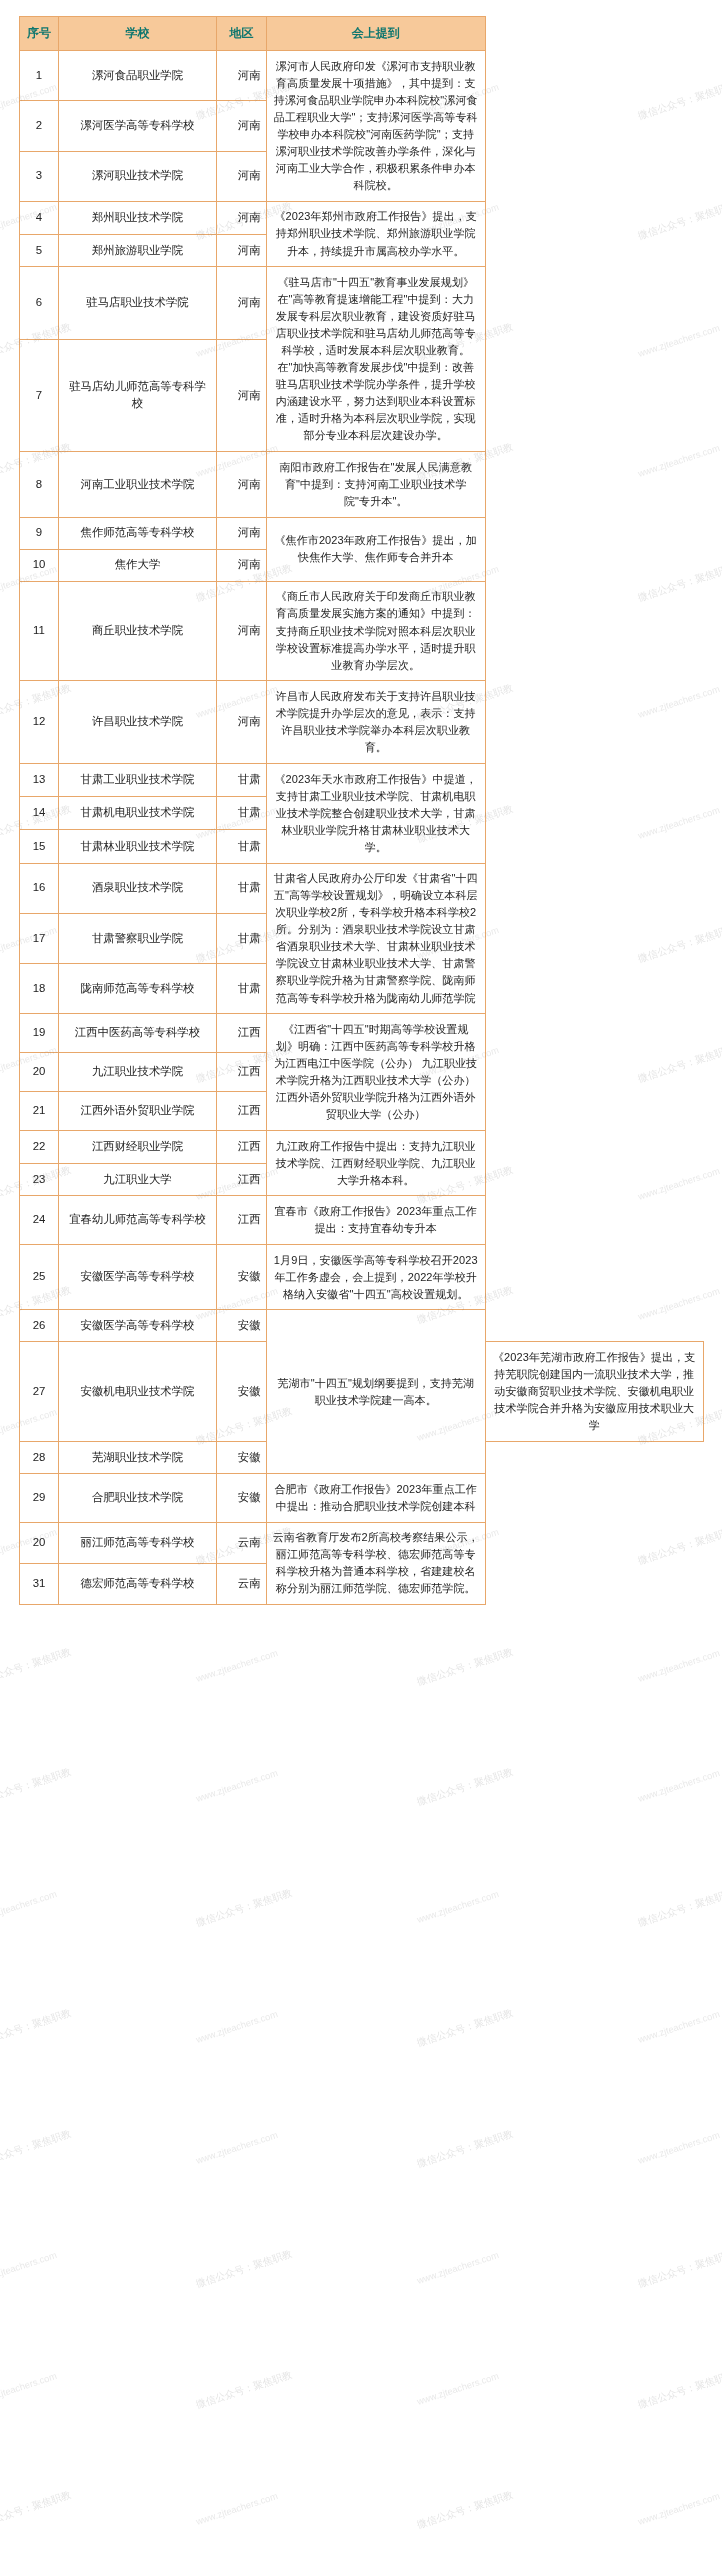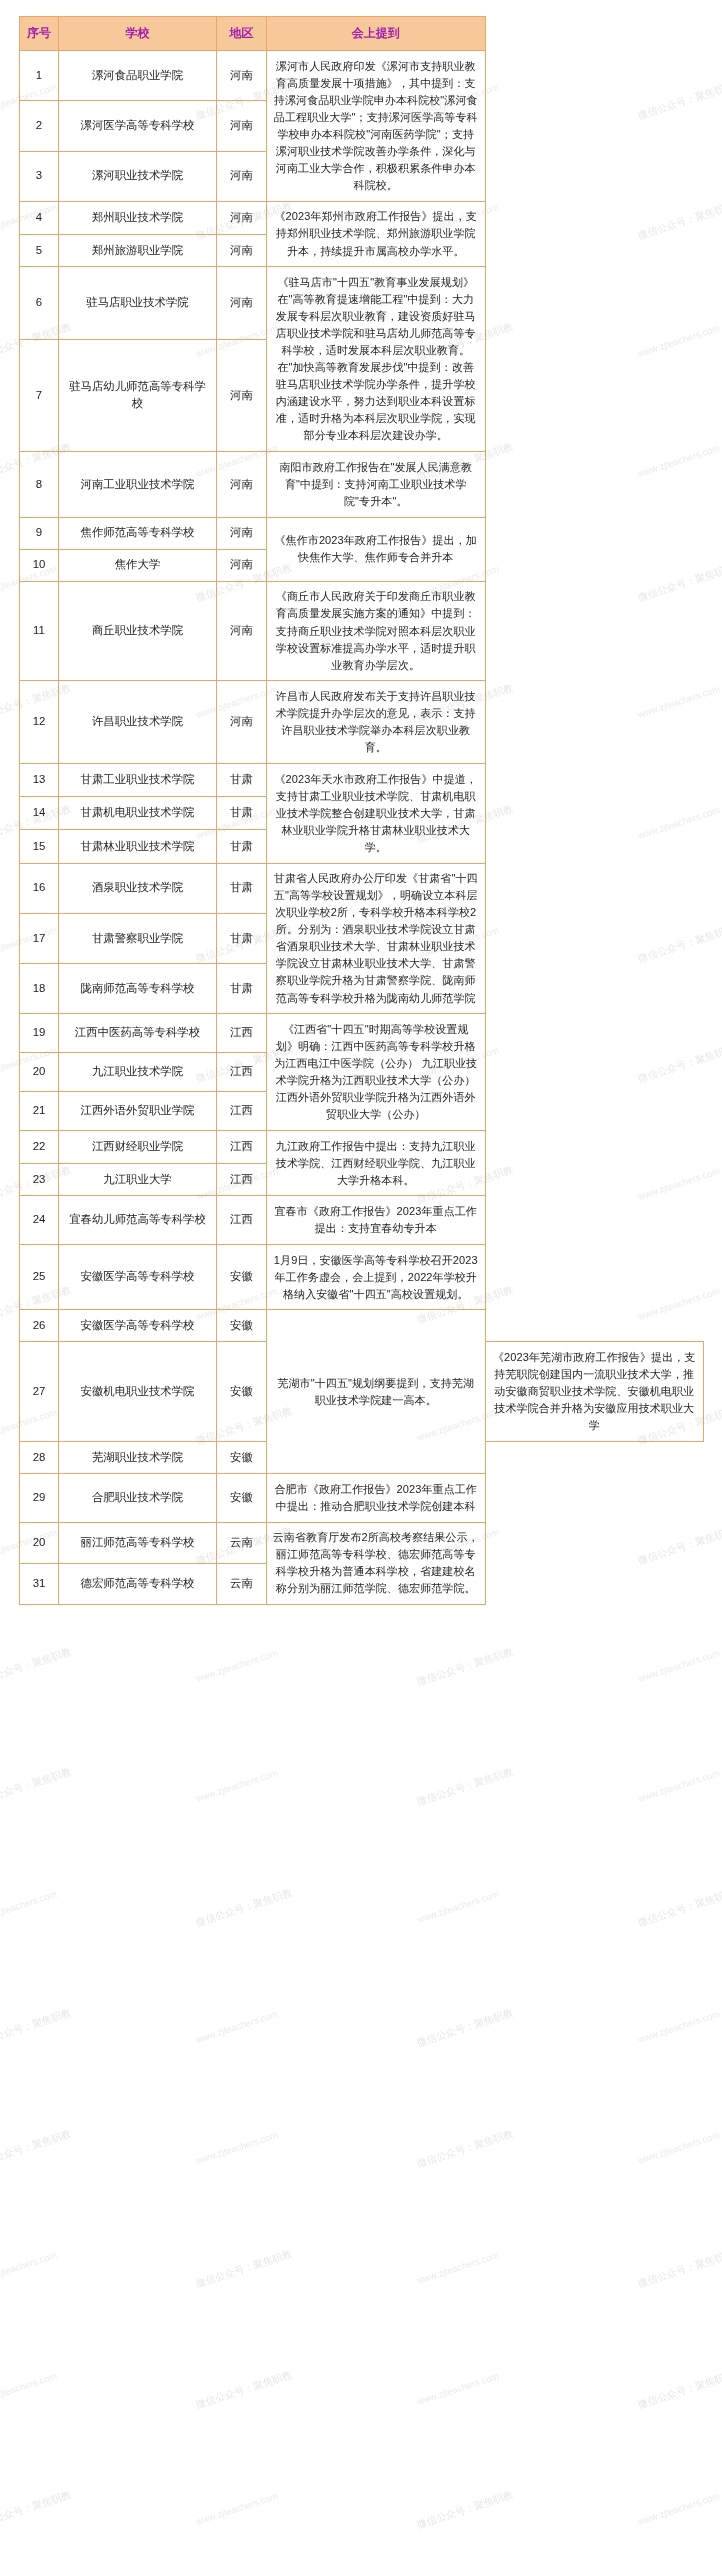--- a/index.html
+++ b/index.html
@@ -32,21 +32,21 @@
   }
   table.main {
     width: 100%;
     border-collapse: collapse;
     table-layout: fixed;
     font-size: 11.4px;
     color: #222222;
   }
   table.main th {
     background: #f7c99a;
-    color: #a21caf;
+    color: #0f766e;
     font-weight: bold;
     font-size: 12px;
     border: 0.7px solid #e8a76a;
     padding: 8px 2.7px;
     text-align: center;
   }
   table.main td {
     border: 0.7px solid #e8a76a;
     padding: 6.7px 5.4px;
     vertical-align: middle;
@@ -57,21 +57,21 @@
     width: 37px;
     font-size: 11.4px;
   }
   td.c-school {
     text-align: center;
     width: 155px;
     font-size: 11.4px;
     font-family: Liberation Serif, serif;
   }
   td.c-region {
-    text-align: center;
+    text-align: right;
     width: 48px;
     font-size: 11.4px;
   }
   td.c-news {
     text-align: center;
     font-size: 11px;
     line-height: 1.62;
     letter-spacing: 0.1px;
   }
   col.idx { width: 39px; }

